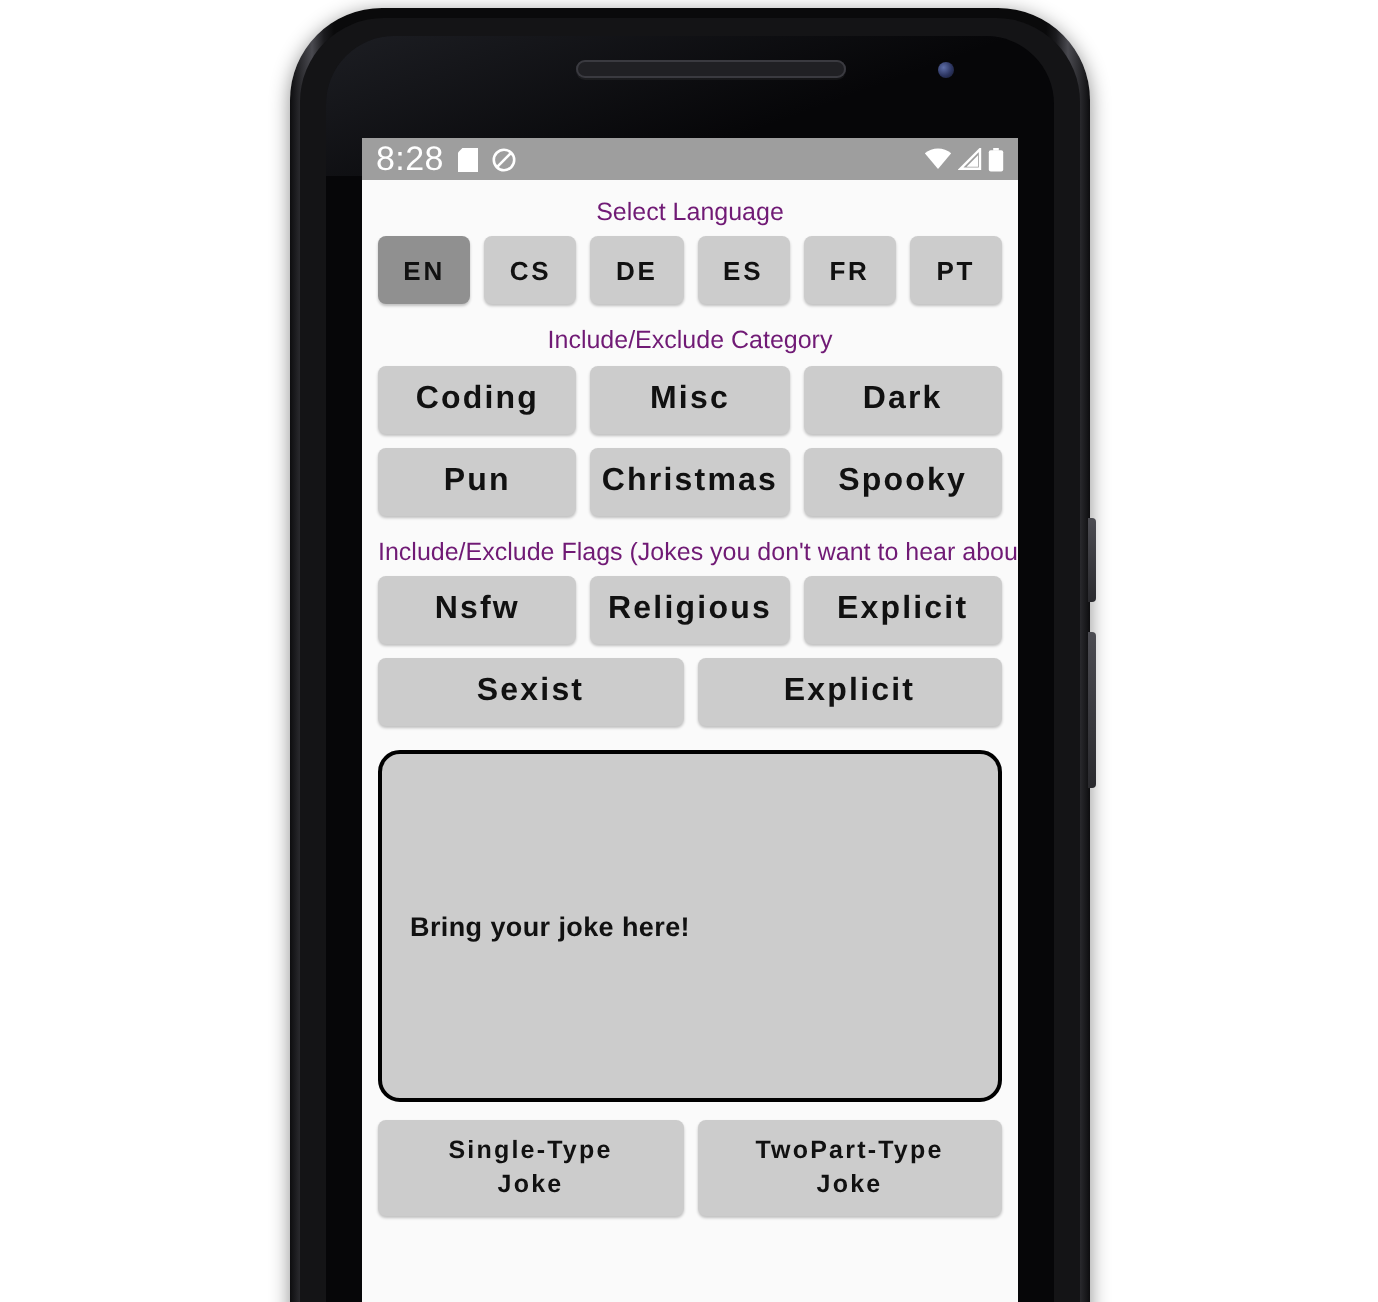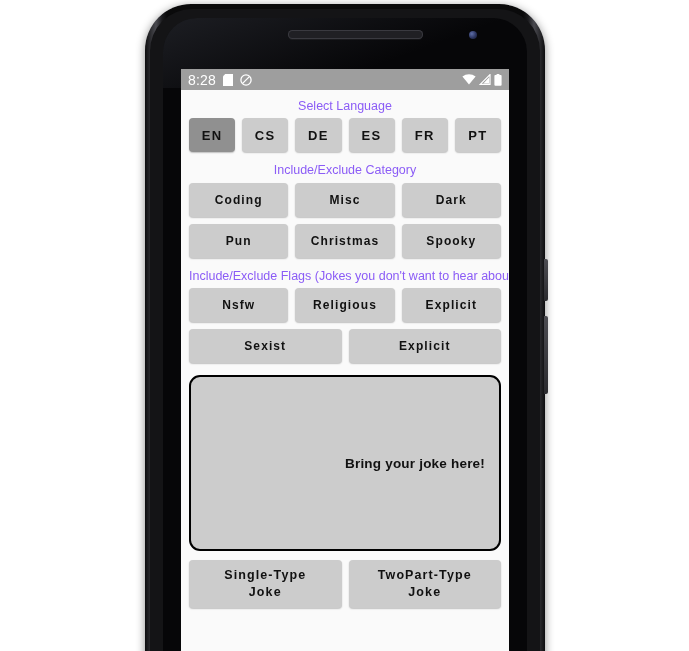--- a/index.html
+++ b/index.html
@@ -82,75 +82,75 @@
     overflow:hidden;
   }
 
   
   #statusbar{
     height:21px;
     background:#9e9e9e;
     color:#ffffff;
     display:flex;align-items:center;
     padding:0 7px;
-    font-size:14px;
+    font-size:17px;
     letter-spacing:.2px;
   }
   #status-left{display:flex;align-items:center;gap:7px;}
   #status-right{margin-left:auto;display:flex;align-items:center;gap:3px;}
   .sb-ico{display:block;}
 
   
   #app{
     padding:5px 8px 0 8px;
     box-sizing:border-box;
     height:579px;
     display:flex;flex-direction:column;
   }
   .section-label{
     text-align:center;
     font-size:12.5px;
-    color:#8b5cf6;
+    color:#701a75;
     padding:4px 0 5px 0;
     line-height:1.15;
     white-space:nowrap;
   }
   .btn-row{
     display:flex;
     gap:7px;
     margin-bottom:7px;
   }
   .btn{
     flex:1;
     height:34px;
     border:none;
     border-radius:4px;
     background:#cccccc;
     color:#111111;
     font-family:"Liberation Sans","DejaVu Sans",sans-serif;
-    font-size:12px;
+    font-size:16px;
     font-weight:bold;
     letter-spacing:1.1px;
     cursor:pointer;
     box-shadow:0 1px 1.5px rgba(0,0,0,.24);
     display:flex;align-items:center;justify-content:center;
     padding:0;
   }
   .btn.selected{background:#909090;}
   .btn.lang{letter-spacing:1.4px;font-size:13px;}
 
   
   #joke-box{
     flex:0 0 auto;
     height:176px;
     margin:5px 0 9px 0;
     background:#cccccc;
     border:2px solid #000000;
     border-radius:11px;
-    display:flex;align-items:center;justify-content:flex-end;
+    display:flex;align-items:center;justify-content:flex-start;
     text-align:center;
     padding:0 14px;
     box-sizing:border-box;
   }
   #joke-text{
     font-size:13.5px;
     font-weight:bold;
     color:#111111;
     letter-spacing:.2px;
   }

